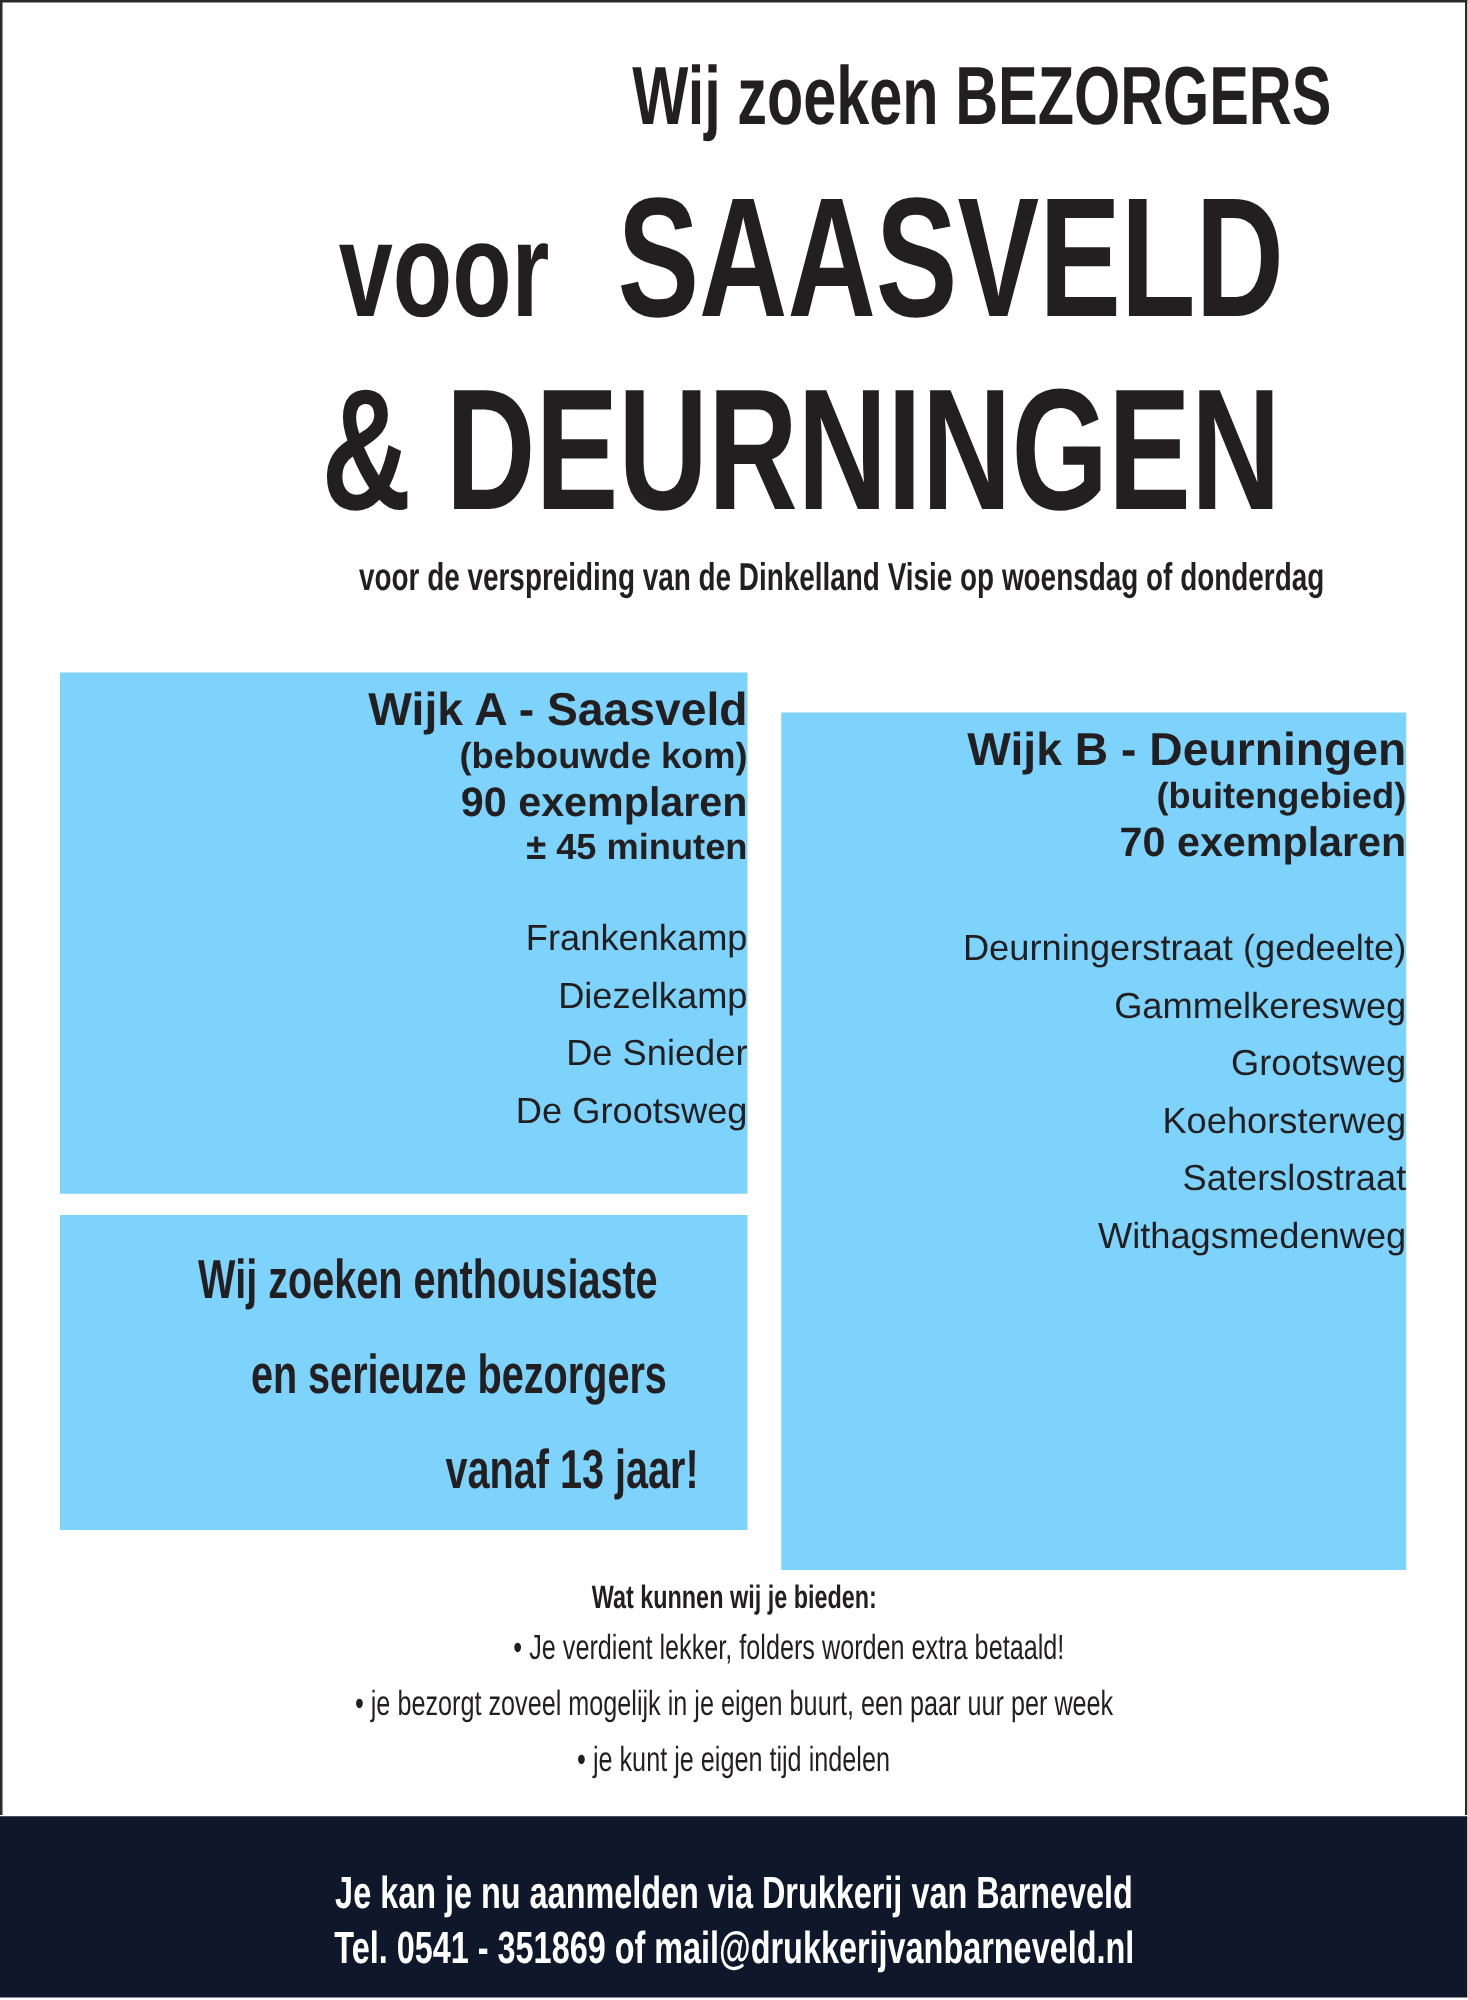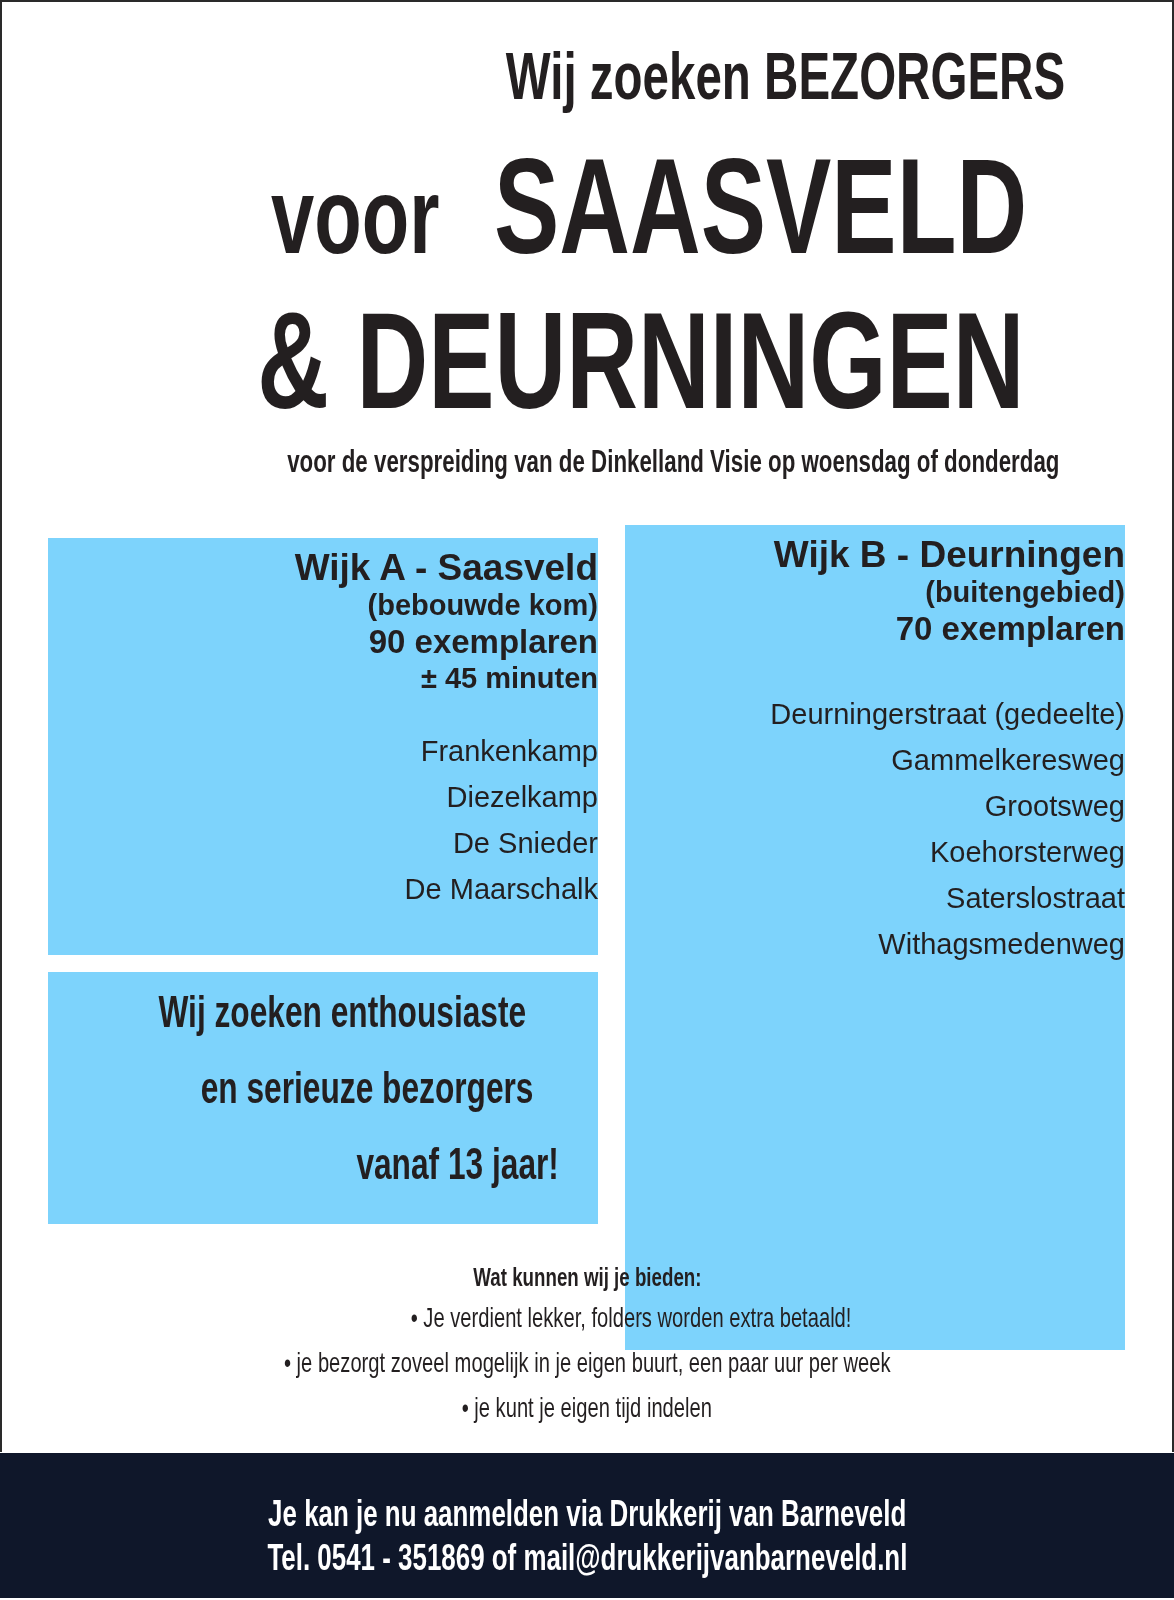--- a/index.html
+++ b/index.html
@@ -7,29 +7,29 @@
   .frame { position:absolute; left:0; top:0; width:1170px; height:1450px; border:2px solid #2a2a2a; border-bottom:none; background:#fff; }
   .h1 { position:absolute; left:0; width:1174px; text-align:right; font-family:"Liberation Sans",sans-serif; font-weight:bold; color:#231f20; }
   .squish { display:inline-block; transform:scaleX(0.72); transform-origin:center; white-space:nowrap; }
   #t1 { top:38px; font-size:66px; }
   #t2 { top:136px; font-size:136px; line-height:140px; }
   #t2 .small { font-size:108px; }
   #t3 { top:290px; font-size:138px; line-height:140px; }
   #sub { top:444px; font-size:31px;padding-left:36px; }
   .box { position:absolute; background:#7dd3fc; font-family:"Liberation Sans",sans-serif; color:#231f20; text-align:right; }
   #boxA { left:48px; top:538px; width:550px; height:417px; }
-  #boxB { left:625px; top:525px; width:500px; height:825px; }
+  #boxB { left:625px; top:570px; width:500px; height:686px; }
   #boxC { left:48px; top:972px; width:550px; height:252px; }
   .bx-title { font-weight:bold; font-size:37px; line-height:40px; margin-top:10px; }
   .bx-sub { font-weight:bold; font-size:29px; line-height:34px; }
   .bx-count { font-weight:bold; font-size:33px; line-height:40px; }
   .bx-time { font-weight:bold; font-size:29px; line-height:32px; }
   .streets { margin-top:34px; font-size:29px; line-height:46px; }
   #boxB .streets { margin-top:42px; }
-  .callout { font-family:"Liberation Sans",sans-serif; font-weight:bold; font-size:44px; line-height:76px; padding-top:2px; }
+  .callout { font-family:"Liberation Sans",sans-serif; font-weight:bold; font-size:44px; line-height:76px; padding-top:14px; }
   .offer { position:absolute; left:0; width:1174px; text-align:center; font-family:"Liberation Sans",sans-serif; color:#231f20; }
   #offer-title { top:1262px; font-weight:bold; font-size:26px; }
   .offer-item { font-size:28px; }
   .footer { position:absolute; left:0; top:1453px; width:1174px; height:145px; background:#0f172a; color:#fff; text-align:center; font-family:"Liberation Sans",sans-serif; font-weight:bold; }
   .footer .l1 { position:absolute; top:40px; left:0; width:100%; font-size:36px; }
   .footer .l2 { position:absolute; top:84px; left:0; width:100%; font-size:36px; }
 </style>
 </head>
 <body>
 
@@ -45,21 +45,21 @@
 
 <div class="box" id="boxA">
   <div class="bx-title">Wijk A - Saasveld</div>
   <div class="bx-sub">(bebouwde kom)</div>
   <div class="bx-count">90 exemplaren</div>
   <div class="bx-time">± 45 minuten</div>
   <div class="streets">
     <div>Frankenkamp</div>
     <div>Diezelkamp</div>
     <div>De Snieder</div>
-    <div>De Maarschalk</div>
+    <div>De Grootsweg</div>
   </div>
 </div>
 
 <div class="box" id="boxB">
   <div class="bx-title">Wijk B - Deurningen</div>
   <div class="bx-sub">(buitengebied)</div>
   <div class="bx-count">70 exemplaren</div>
   <div class="streets">
     <div>Deurningerstraat (gedeelte)</div>
     <div>Gammelkeresweg</div>

